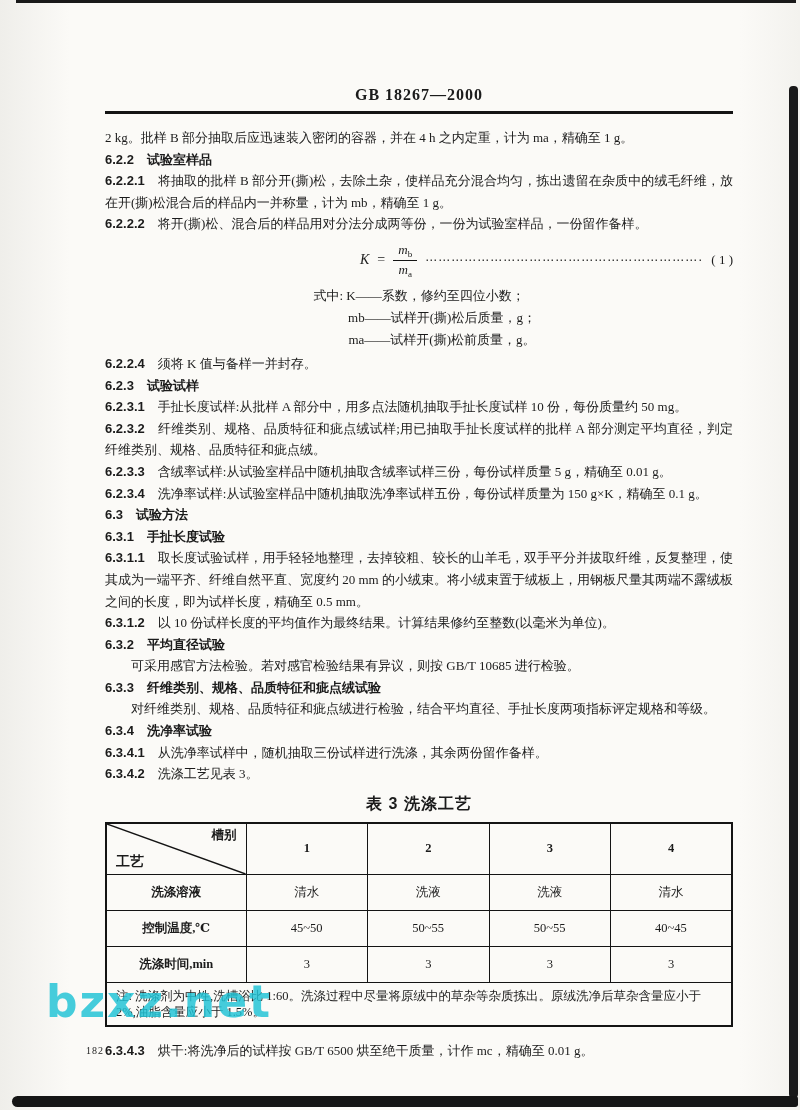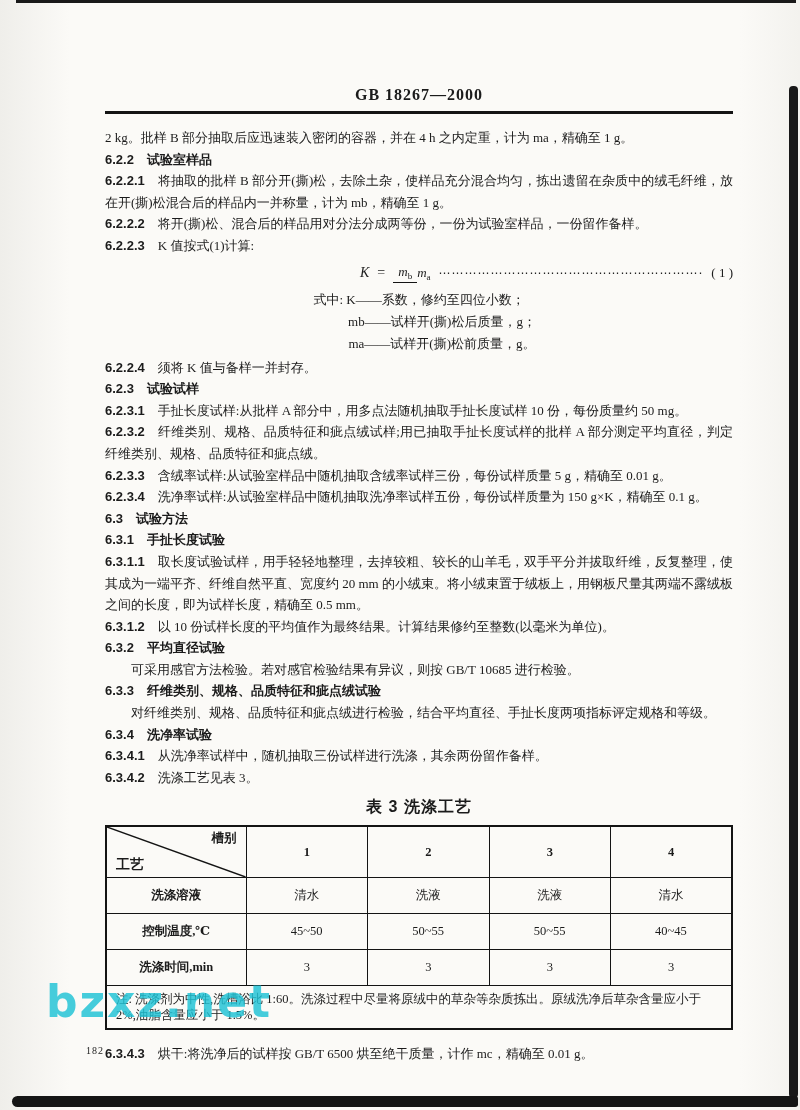--- a/index.html
+++ b/index.html
@@ -28,21 +28,21 @@
   .para .num{font-family:"Liberation Sans","DejaVu Sans",sans-serif;font-weight:bold;margin-right:13px;white-space:nowrap;}
   .para.heading{font-family:"Liberation Sans","DejaVu Sans",sans-serif;font-weight:bold;}
   .para.indent{text-indent:2em;}
 
   
   .formula-line{display:flex;align-items:center;padding:7px 0 5px 0;}
   .f-spacer{flex:0 0 255px;}
   .expr{display:flex;align-items:center;font-size:14px;}
   .expr .var{font-style:italic;}
   .expr .eq{margin:0 8px;}
-  .frac{display:inline-flex;flex-direction:row;align-items:center;font-style:italic;line-height:15px;font-size:13px;}
+  .frac{display:inline-flex;flex-direction:column;align-items:center;font-style:italic;line-height:15px;font-size:13px;}
   .frac .top{border-bottom:1.3px solid #141414;padding:0 5px 1px 5px;}
   .frac .bot{padding-top:1px;}
   .fsub{font-size:9px;font-style:normal;position:relative;top:3px;}
   .dots{flex:1;overflow:hidden;white-space:nowrap;font-size:12px;color:#222;margin:0 8px;letter-spacing:1px;}
   .eq-label{font-size:13px;white-space:nowrap;}
 
   .where{margin:1px 0 2px 0;text-align:center;}
   .where-line{font-size:13px;line-height:22px;}
   .where-line.ind{padding-left:46px;}
 
@@ -82,21 +82,20 @@
 
     <div class="std-header">GB 18267—2000</div>
     <div class="header-rule"></div>
 
     <div class="flow">
       <div>
           <div class="para"><span>2 kg。批样 B 部分抽取后应迅速装入密闭的容器，并在 4 h 之内定重，计为 ma，精确至 1 g。</span></div>
           <div class="para heading"><span class="num">6.2.2</span><span>试验室样品</span></div>
           <div class="para"><span class="num">6.2.2.1</span><span>将抽取的批样 B 部分开(撕)松，去除土杂，使样品充分混合均匀，拣出遗留在杂质中的绒毛纤维，放在开(撕)松混合后的样品内一并称量，计为 mb，精确至 1 g。</span></div>
           <div class="para"><span class="num">6.2.2.2</span><span>将开(撕)松、混合后的样品用对分法分成两等份，一份为试验室样品，一份留作备样。</span></div>
-          <div class="para"><span class="num">6.2.2.3</span><span>K 值按式(1)计算:</span></div>
         </div>
 
       <div class="formula-line">
         <span class="f-spacer"></span>
         <span class="expr">
           <span class="var">K</span>
           <span class="eq">=</span>
           <span class="frac">
             <span class="top"><span>m</span><span class="fsub">b</span></span>
             <span class="bot"><span>m</span><span class="fsub">a</span></span>

